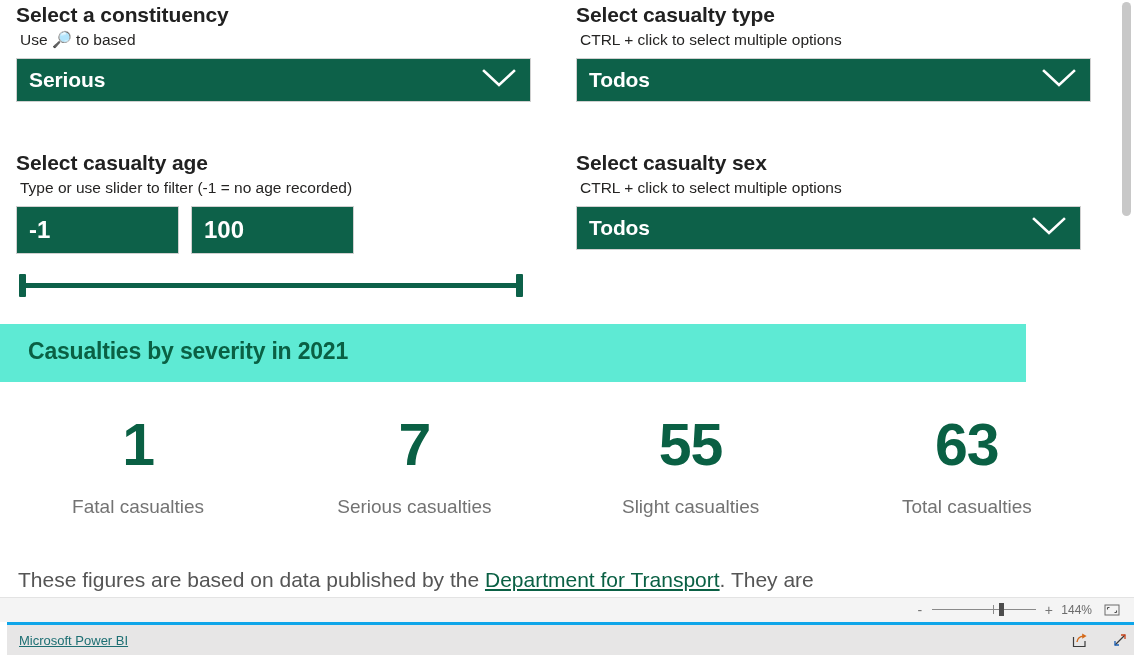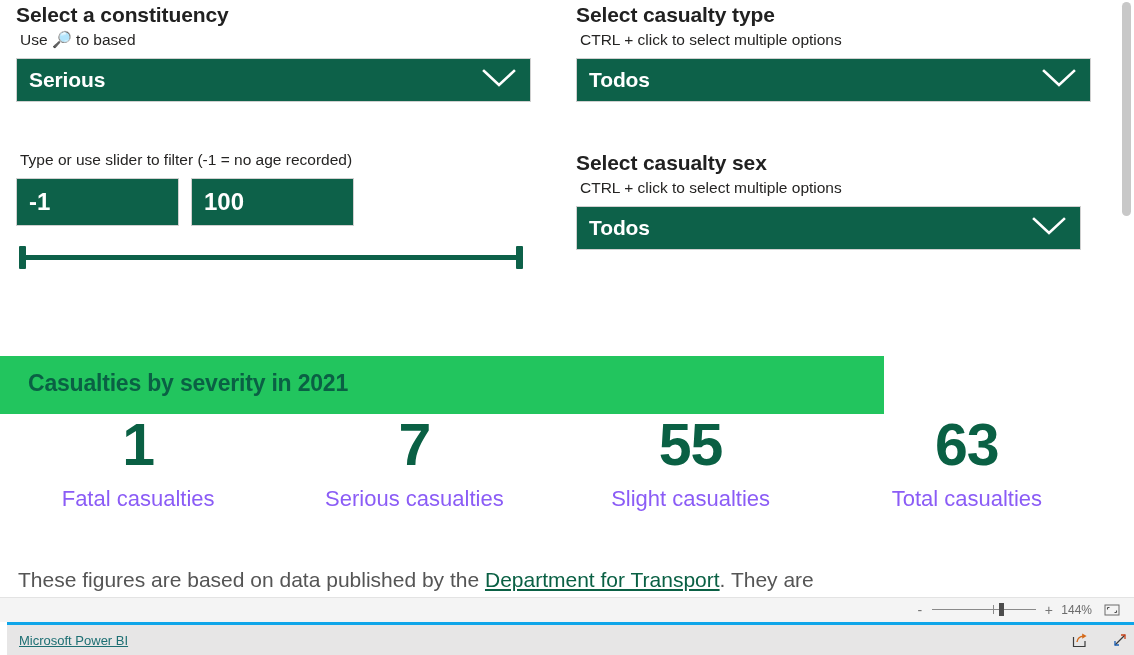--- a/index.html
+++ b/index.html
@@ -113,24 +113,24 @@
     background: #0d6149;
     border-radius: 1px;
   }
   .slider .handle.left  { left: 3px; }
   .slider .handle.right { left: 500px; }
 
   
   .sec-band {
     position: absolute;
     left: 0;
-    top: 356px;
-    width: 884px;
+    top: 324px;
+    width: 1026px;
     height: 58px;
-    background: #22c55e;
+    background: #5eead4;
   }
   .sec-band .sec-title {
     position: absolute;
     left: 28px;
     top: 14px;
     font-size: 23px;
     font-weight: bold;
     color: #0a6044;
     letter-spacing: -0.2px;
   }
@@ -145,24 +145,24 @@
   }
   .kpi { flex: 1 1 0; text-align: center; }
   .kpi .kpi-value {
     font-size: 59px;
     font-weight: bold;
     color: #0a6044;
     line-height: 66px;
     letter-spacing: -1px;
   }
   .kpi .kpi-label {
-    font-size: 22px;
-    color: #8b5cf6;
+    font-size: 19px;
+    color: #737373;
     line-height: 26px;
-    margin-top: 8px;
+    margin-top: 16px;
   }
 
   
   .footnote {
     position: absolute;
     left: 18px;
     top: 568px;
     font-size: 21px;
     color: #555555;
     white-space: nowrap;
@@ -305,20 +305,21 @@
         <span class="dd-value">Todos</span>
         <span class="dd-chevron">
           <svg width="34" height="20" viewBox="0 0 34 20">
               <path d="M2 3 L17 17 L32 3" fill="none" stroke="#ffffff" stroke-width="2.6" stroke-linecap="square"></path>
             </svg>
         </span>
       </div>
     </div>
 
     <div class="filter-block fb-age">
+      <div class="f-title">Select casualty age</div>
       <div class="f-hint">Type or use slider to filter (-1 = no age recorded)</div>
       <div class="age-inputs">
         <div class="num-box">
           <span class="nv">-1</span>
         </div>
         <div class="num-box">
           <span class="nv">100</span>
         </div>
       </div>
       <div class="slider">

